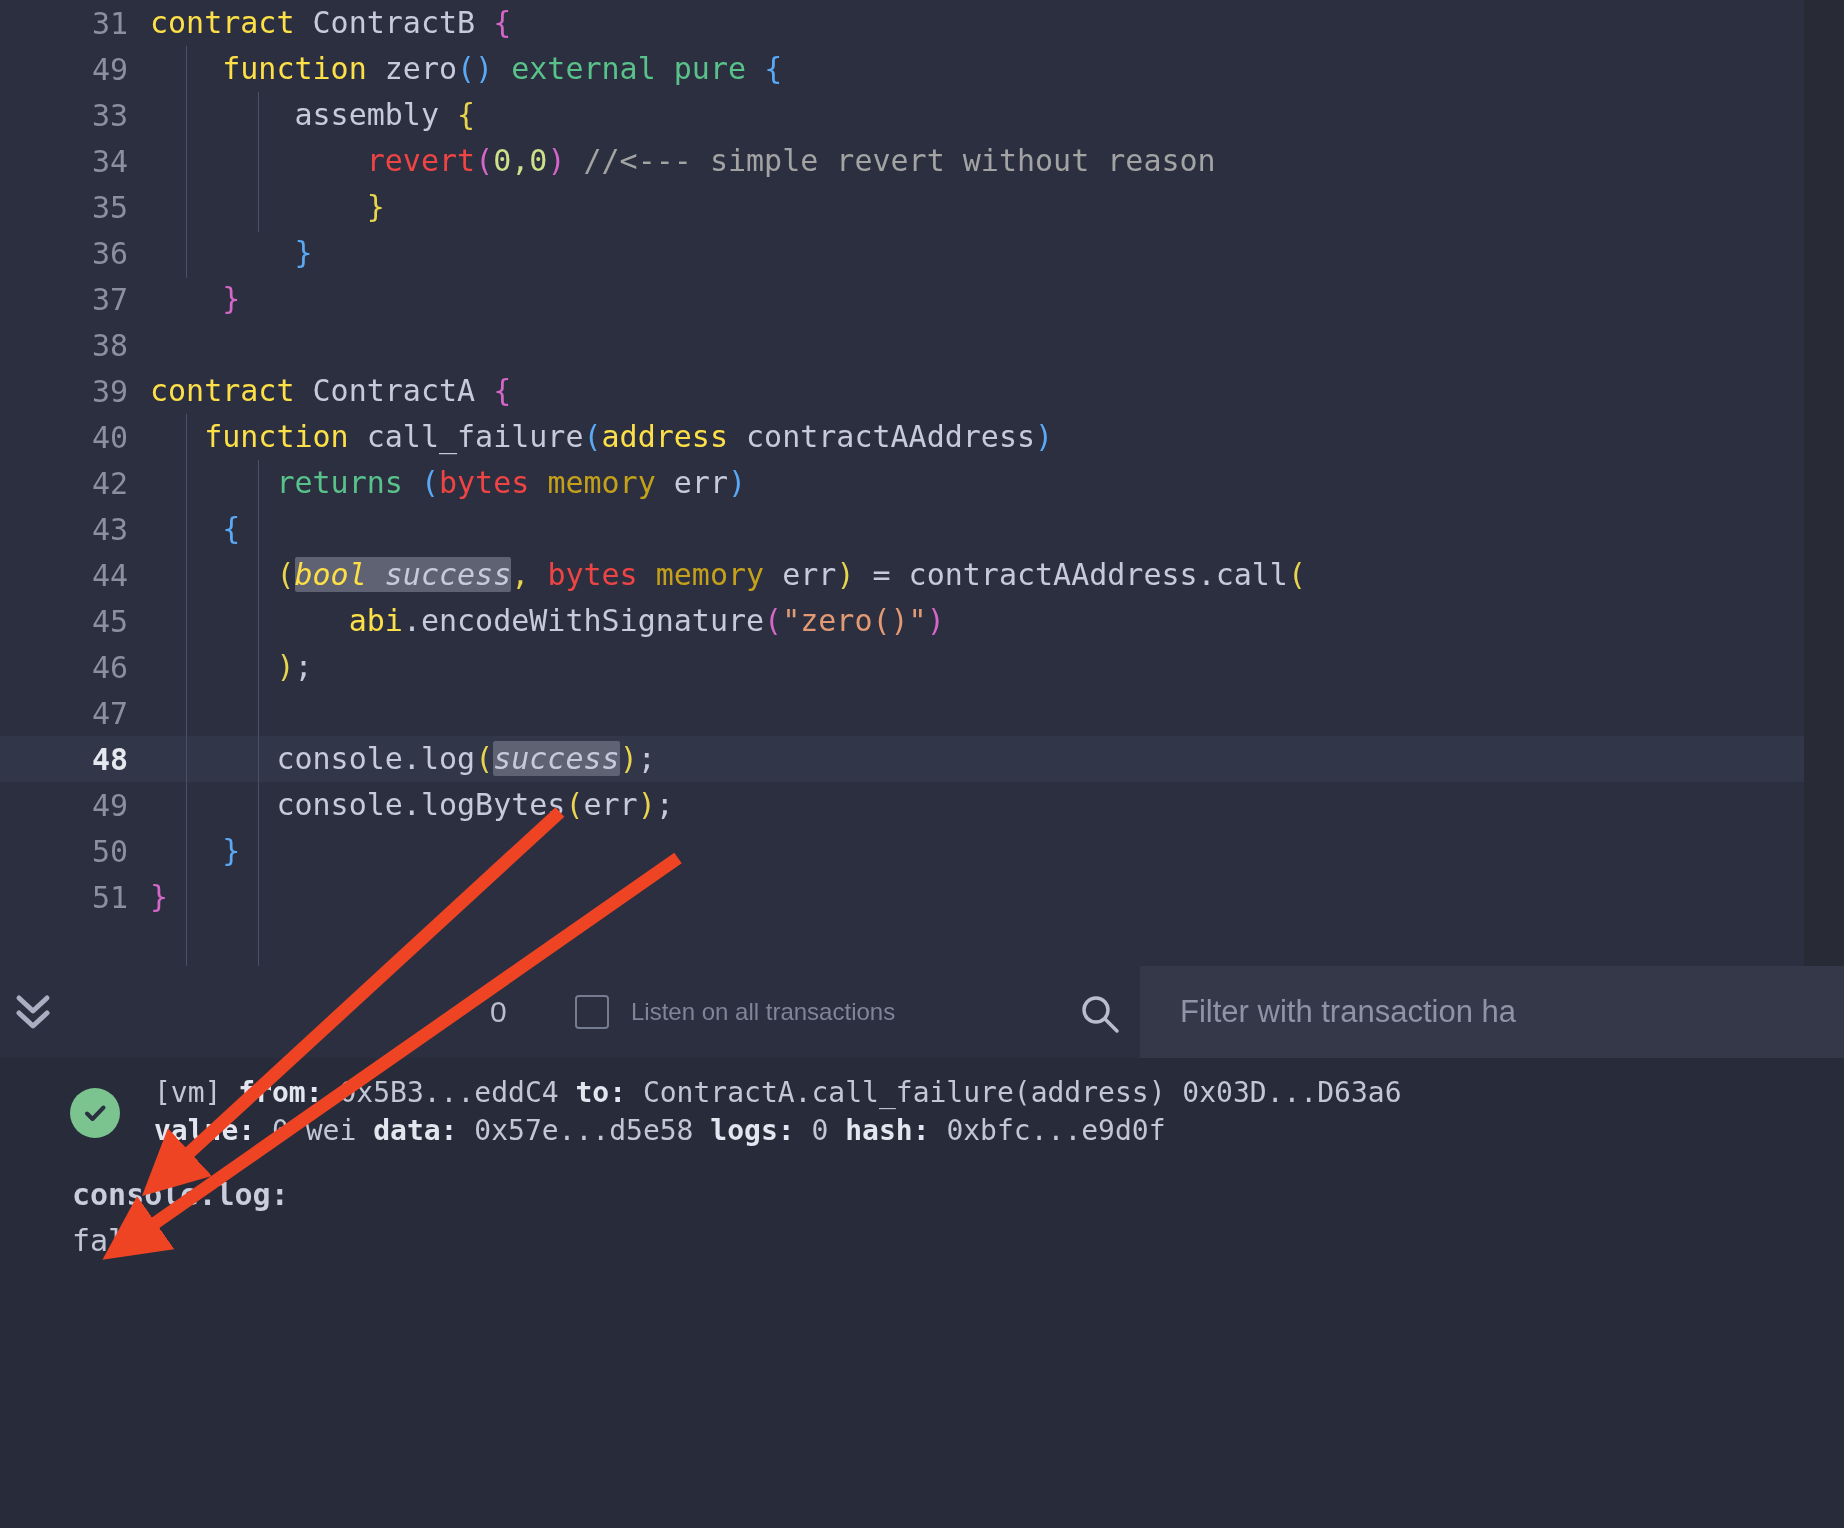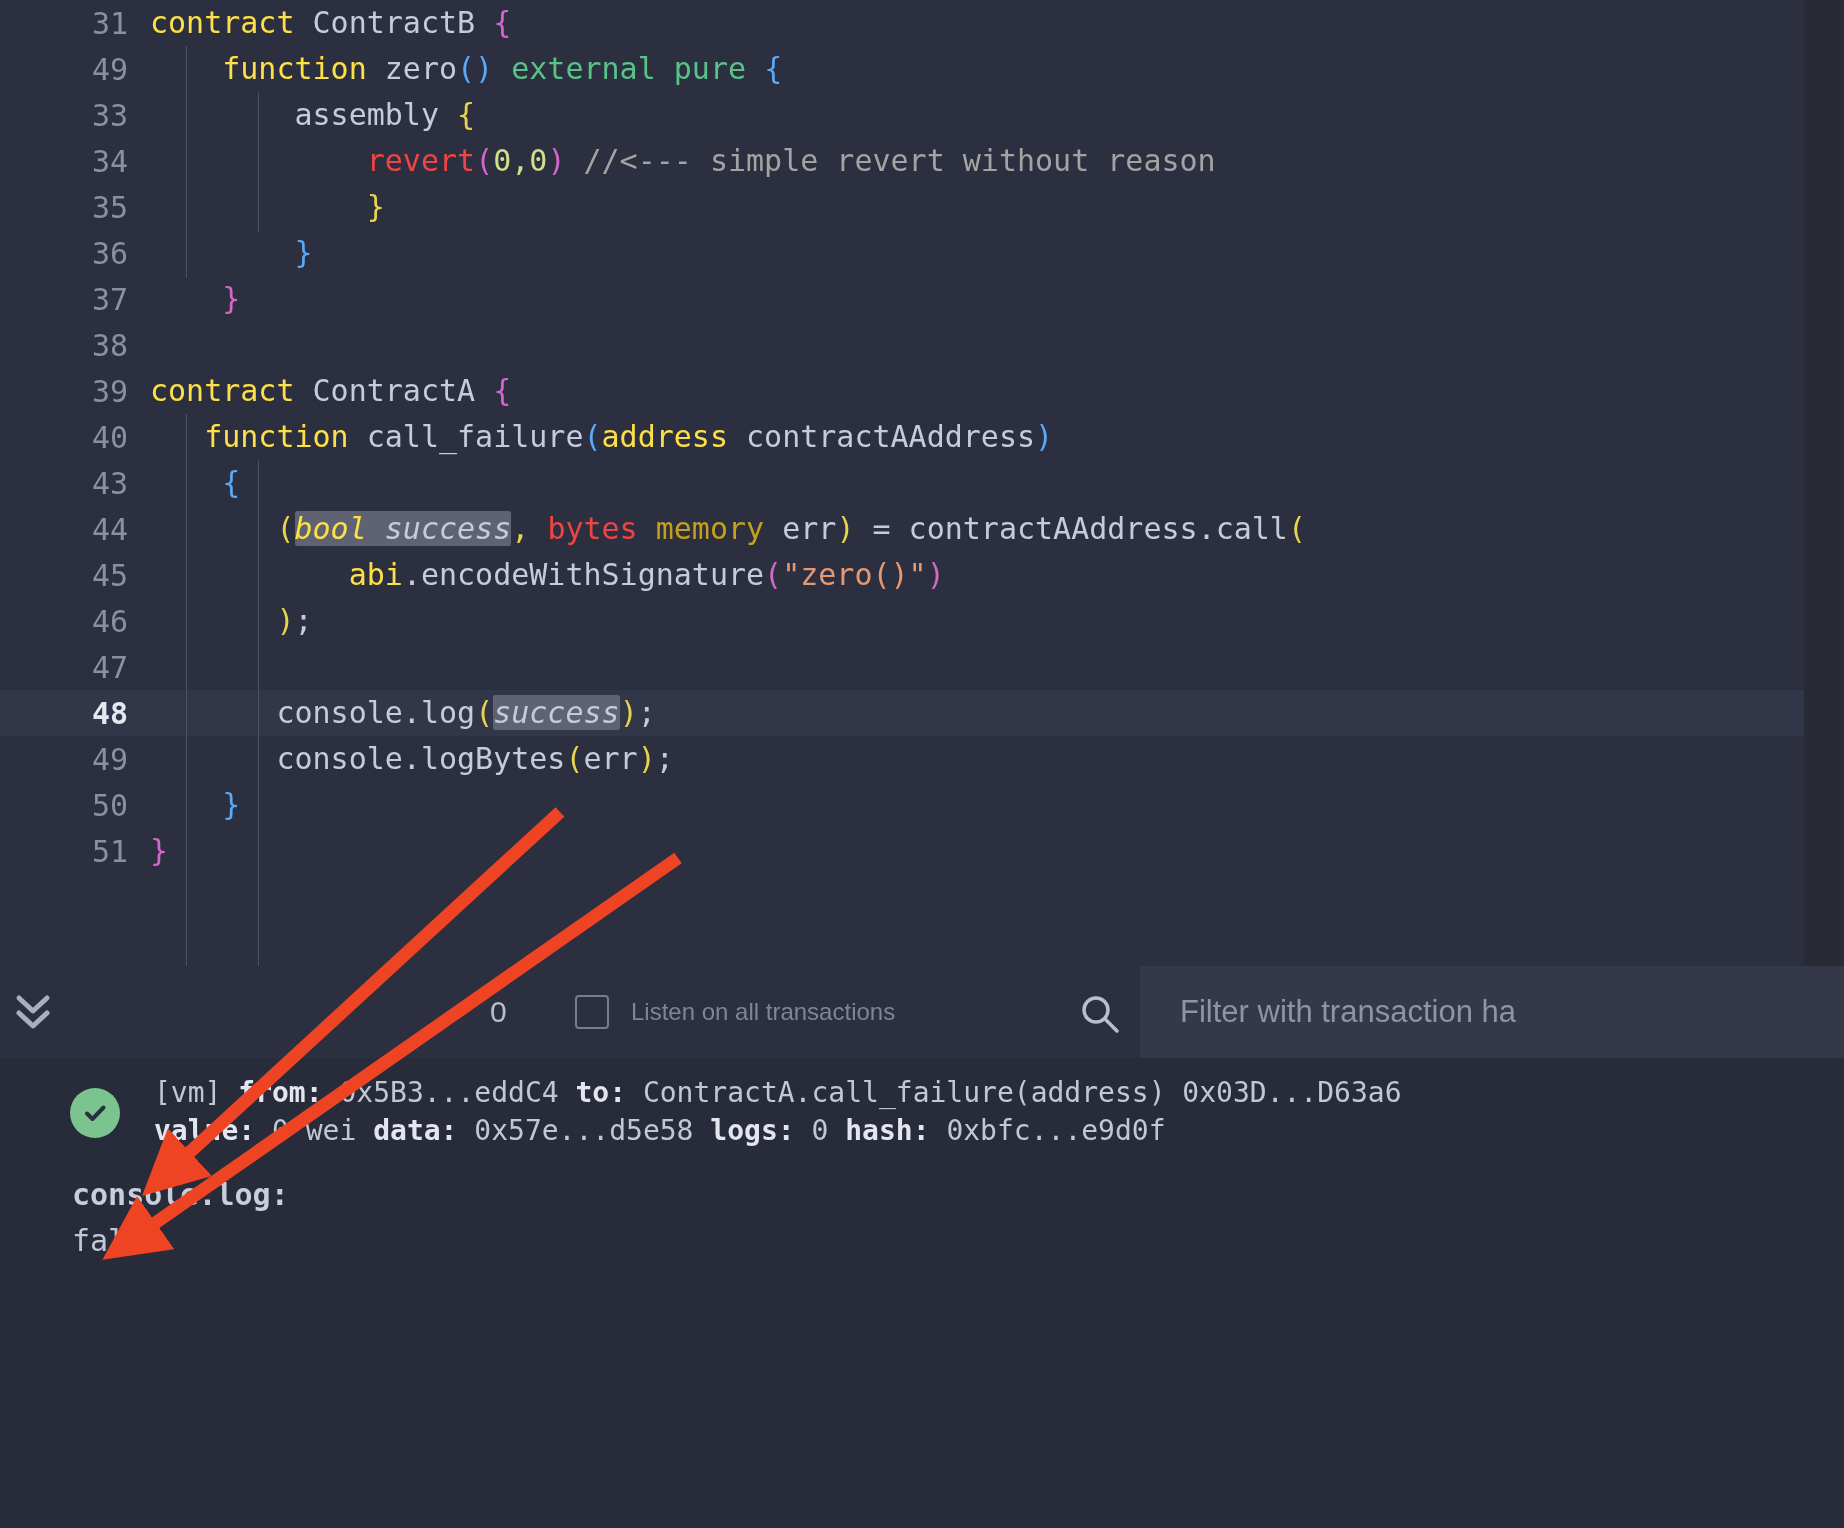--- a/index.html
+++ b/index.html
@@ -258,20 +258,24 @@
     <div class="gutter">39</div>
     <div class="code-text"><span class="kw">contract</span> <span class="ident">ContractA</span> <span class="brace-p">{</span></div>
   </div>
 
   <div class="code-row">
     <div class="gutter">40</div>
     <div class="code-text">   <span class="kw">function</span> <span class="ident">call_failure</span><span class="brace-b">(</span><span class="kw">address</span> <span class="ident">contractAAddress</span><span class="brace-b">)</span></div>
   </div>
 
 
+  <div class="code-row">
+    <div class="gutter">42</div>
+    <div class="code-text">       <span class="mod">returns</span> <span class="brace-b">(</span><span class="type">bytes</span> <span class="gold">memory</span> <span class="ident">err</span><span class="brace-b">)</span></div>
+  </div>
 
   <div class="code-row">
     <div class="gutter">43</div>
     <div class="code-text">    <span class="brace-b">{</span></div>
   </div>
 
   <div class="code-row">
     <div class="gutter">44</div>
     <div class="code-text">       <span class="brace-y">(</span><span class="sel"><span class="kw">bool</span> <span class="ident">success</span></span><span class="brace-y">,</span> <span class="type">bytes</span> <span class="gold">memory</span> <span class="ident">err</span><span class="brace-y">)</span> <span class="ident">= contractAAddress.call</span><span class="brace-y">(</span></div>
   </div>

